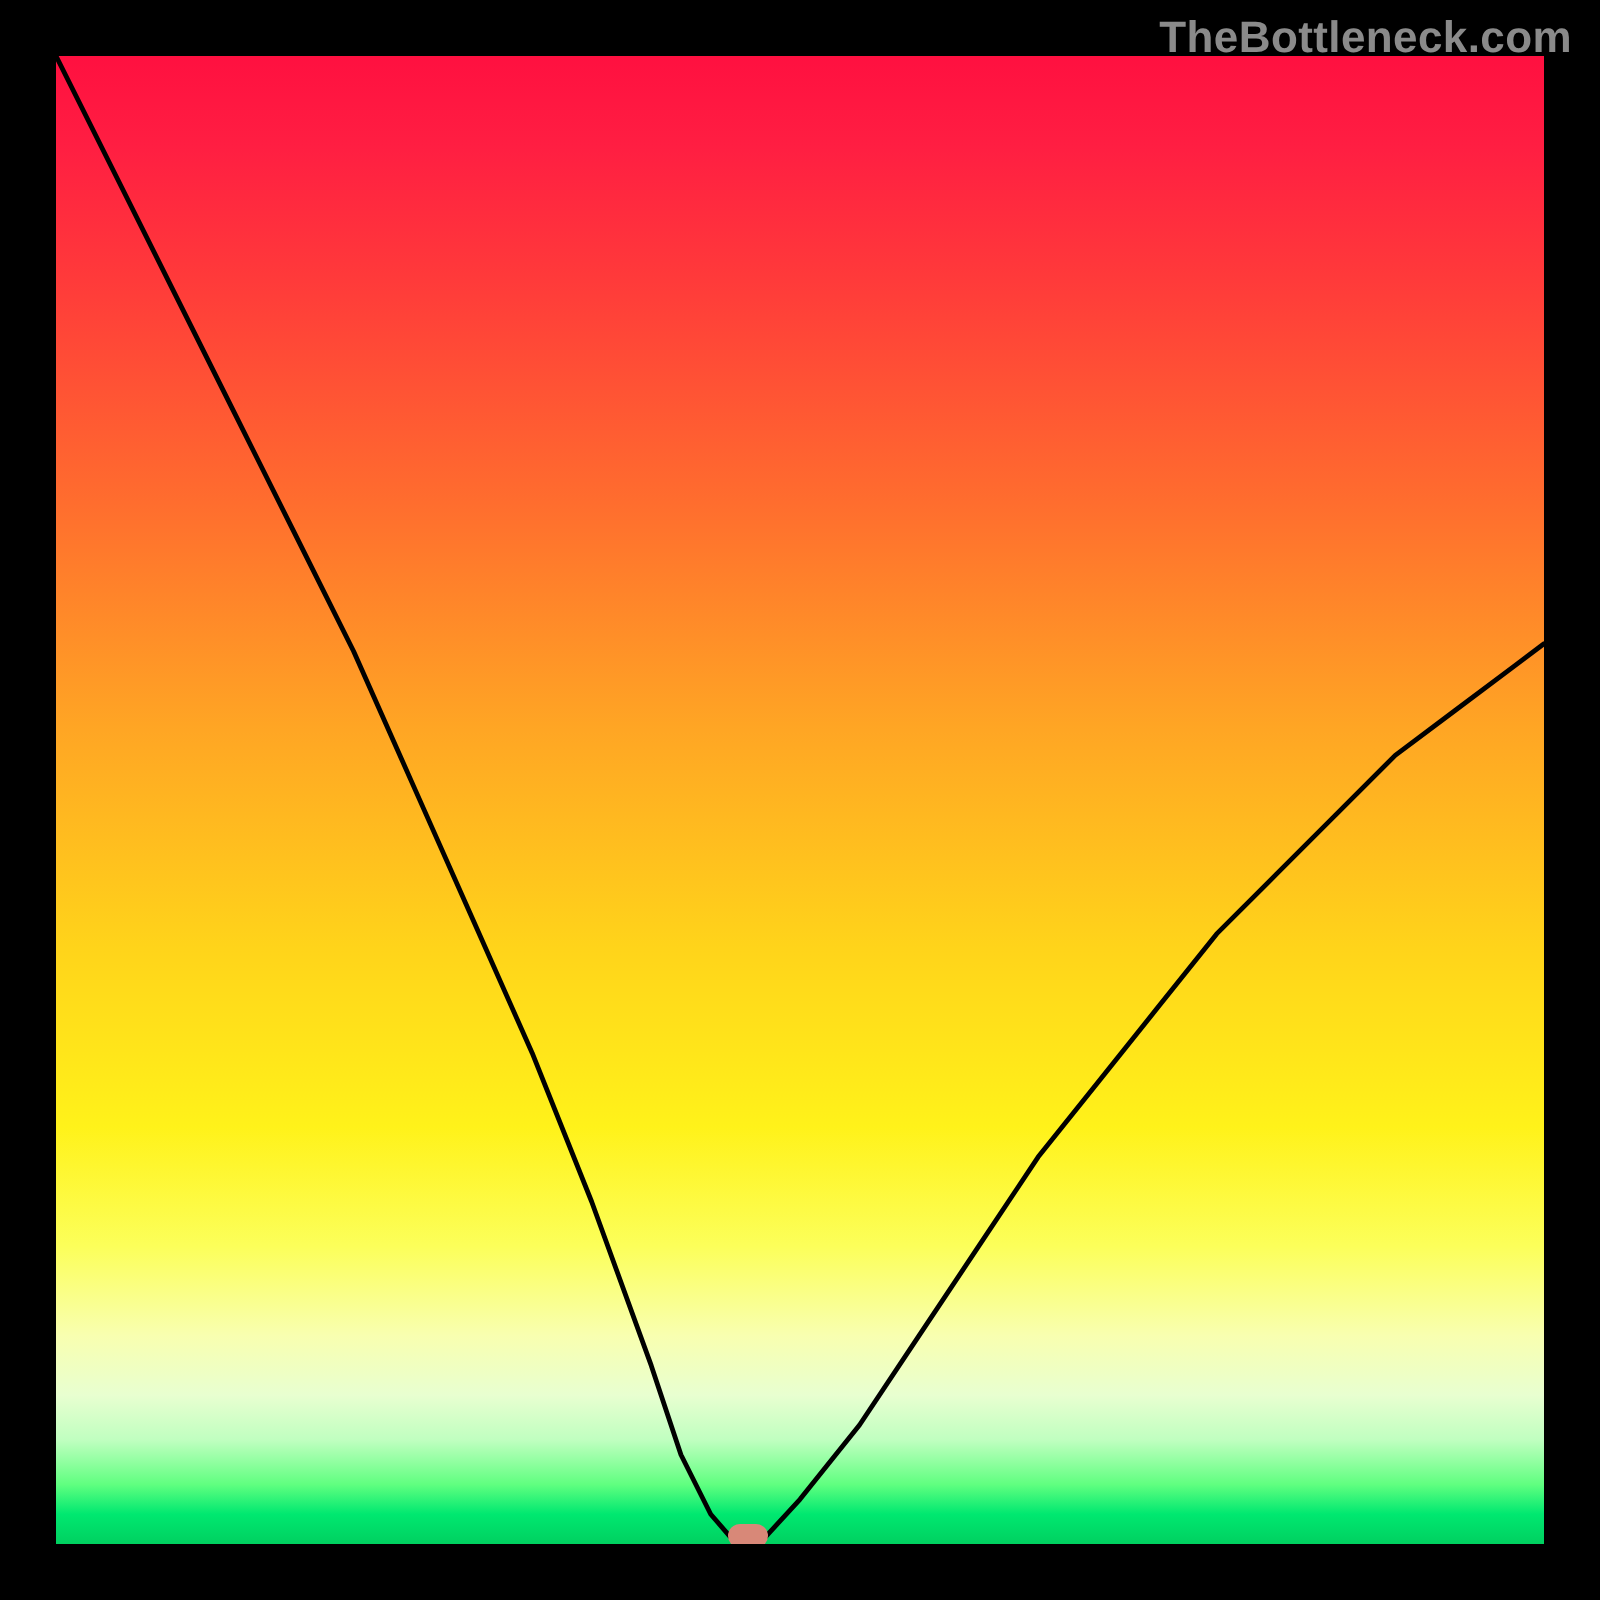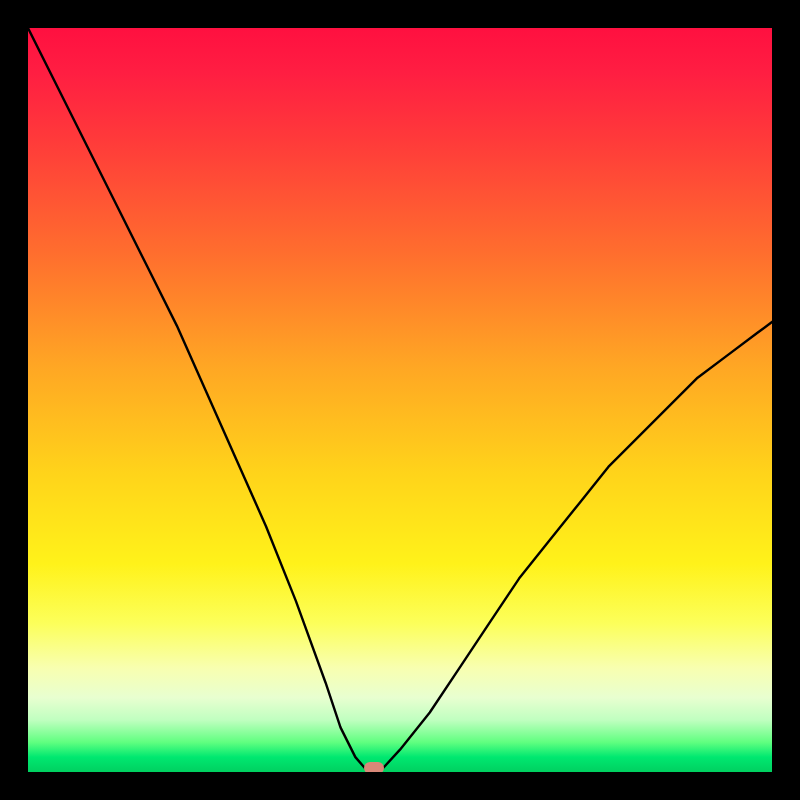--- a/index.html
+++ b/index.html
@@ -69,20 +69,21 @@
     color: #8a8a8a;
     letter-spacing: 0.2px;
     user-select: none;
   }
 </style>
 </head>
 <body>
 
 <div class="frame">
 
+  <div class="watermark">TheBottleneck.com</div>
 
   <div class="plot-area">
     <div class="gradient"></div>
     <svg class="curve" viewBox="0 0 744 744" preserveAspectRatio="none">
       <path id="curve-path" fill="none" stroke="#000" stroke-width="2.4" stroke-linejoin="round" stroke-linecap="round" d="M0.00 0.00 L29.76 59.52 L59.52 119.04 L89.28 178.56 L119.04 238.08 L148.80 297.60 L178.56 364.56 L208.32 431.52 L238.08 498.48 L267.84 572.88 L297.60 654.72 L312.48 699.36 L327.36 729.12 L337.03 740.28 L354.89 740.28 L372.00 721.68 L401.76 684.48 L431.52 639.84 L461.28 595.20 L491.04 550.56 L520.80 513.36 L550.56 476.16 L580.32 438.96 L610.08 409.20 L639.84 379.44 L669.60 349.68 L699.36 327.36 L729.12 305.04 L744.00 293.88"></path>
     </svg>
     <div class="dot" id="opt-dot" style="left: 345.96px; top: 740.28px;"></div>
   </div>
 
 </div>

